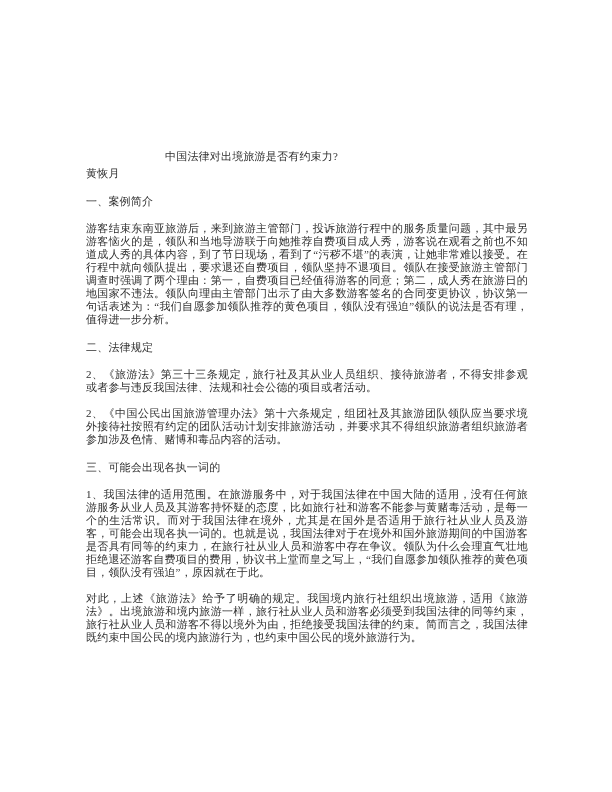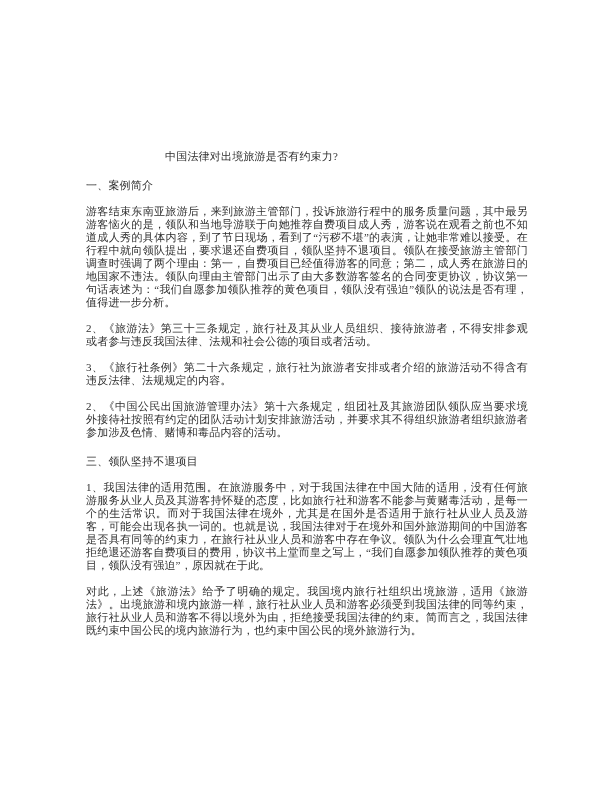--- a/index.html
+++ b/index.html
@@ -37,50 +37,52 @@
     }
     .title {
       margin: 0 0 4px 79px;
       text-align: left;
     }
     .author {
       margin: 0 0 13px 0;
     }
     .heading {
       margin: 16px 0 13px 0;
+      font-family: Liberation Mono, monospace;
     }
     .para {
       margin: 0 0 13px 0;
       padding: 0;
     }
     .para:last-child {
       margin-bottom: 12px;
     }
   </style>
 </head>
 <body>
 
 <div class="page">
   <div class="content">
 
     <div class="title">中国法律对出境旅游是否有约束力?</div>
 
+    <div class="author">黄恢月</div>
 
     <div class="heading">一、案例简介</div>
 
     <p class="para">游客结束东南亚旅游后，来到旅游主管部门，投诉旅游行程中的服务质量问题，其中最另游客恼火的是，领队和当地导游联于向她推荐自费项目成人秀，游客说在观看之前也不知道成人秀的具体内容，到了节日现场，看到了“污秽不堪”的表演，让她非常难以接受。在行程中就向领队提出，要求退还自费项目，领队坚持不退项目。领队在接受旅游主管部门调查时强调了两个理由：第一，自费项目已经值得游客的同意；第二，成人秀在旅游日的地国家不违法。领队向理由主管部门出示了由大多数游客签名的合同变更协议，协议第一句话表述为：“我们自愿参加领队推荐的黄色项目，领队没有强迫”领队的说法是否有理，值得进一步分析。</p>
 
+    <div class="heading">二、法律规定</div>
 
 
     <p class="para">2、《旅游法》第三十三条规定，旅行社及其从业人员组织、接待旅游者，不得安排参观或者参与违反我国法律、法规和社会公德的项目或者活动。</p>
 
-    <p class="para">3、《旅行社条例》第二十六条规定，旅行社为旅游者安排或者介绍的旅游活动不得含有违反法律、法规规定的内容。</p>
 
     <p class="para">2、《中国公民出国旅游管理办法》第十六条规定，组团社及其旅游团队领队应当要求境外接待社按照有约定的团队活动计划安排旅游活动，并要求其不得组织旅游者组织旅游者参加涉及色情、赌博和毒品内容的活动。</p>
 
-    <div class="heading">三、领队坚持不退项目</div>
+    <div class="heading">三、可能会出现各执一词的</div>
 
     <p class="para">1、我国法律的适用范围。在旅游服务中，对于我国法律在中国大陆的适用，没有任何旅游服务从业人员及其游客持怀疑的态度，比如旅行社和游客不能参与黄赌毒活动，是每一个的生活常识。而对于我国法律在境外，尤其是在国外是否适用于旅行社从业人员及游客，可能会出现各执一词的。也就是说，我国法律对于在境外和国外旅游期间的中国游客是否具有同等的约束力，在旅行社从业人员和游客中存在争议。领队为什么会理直气壮地拒绝退还游客自费项目的费用，协议书上堂而皇之写上，“我们自愿参加领队推荐的黄色项目，领队没有强迫”，原因就在于此。</p>
 
     <p class="para">对此，上述《旅游法》给予了明确的规定。我国境内旅行社组织出境旅游，适用《旅游法》。出境旅游和境内旅游一样，旅行社从业人员和游客必须受到我国法律的同等约束，旅行社从业人员和游客不得以境外为由，拒绝接受我国法律的约束。简而言之，我国法律既约束中国公民的境内旅游行为，也约束中国公民的境外旅游行为。</p>
 
   </div>
 </div>
 
 </body></html>

